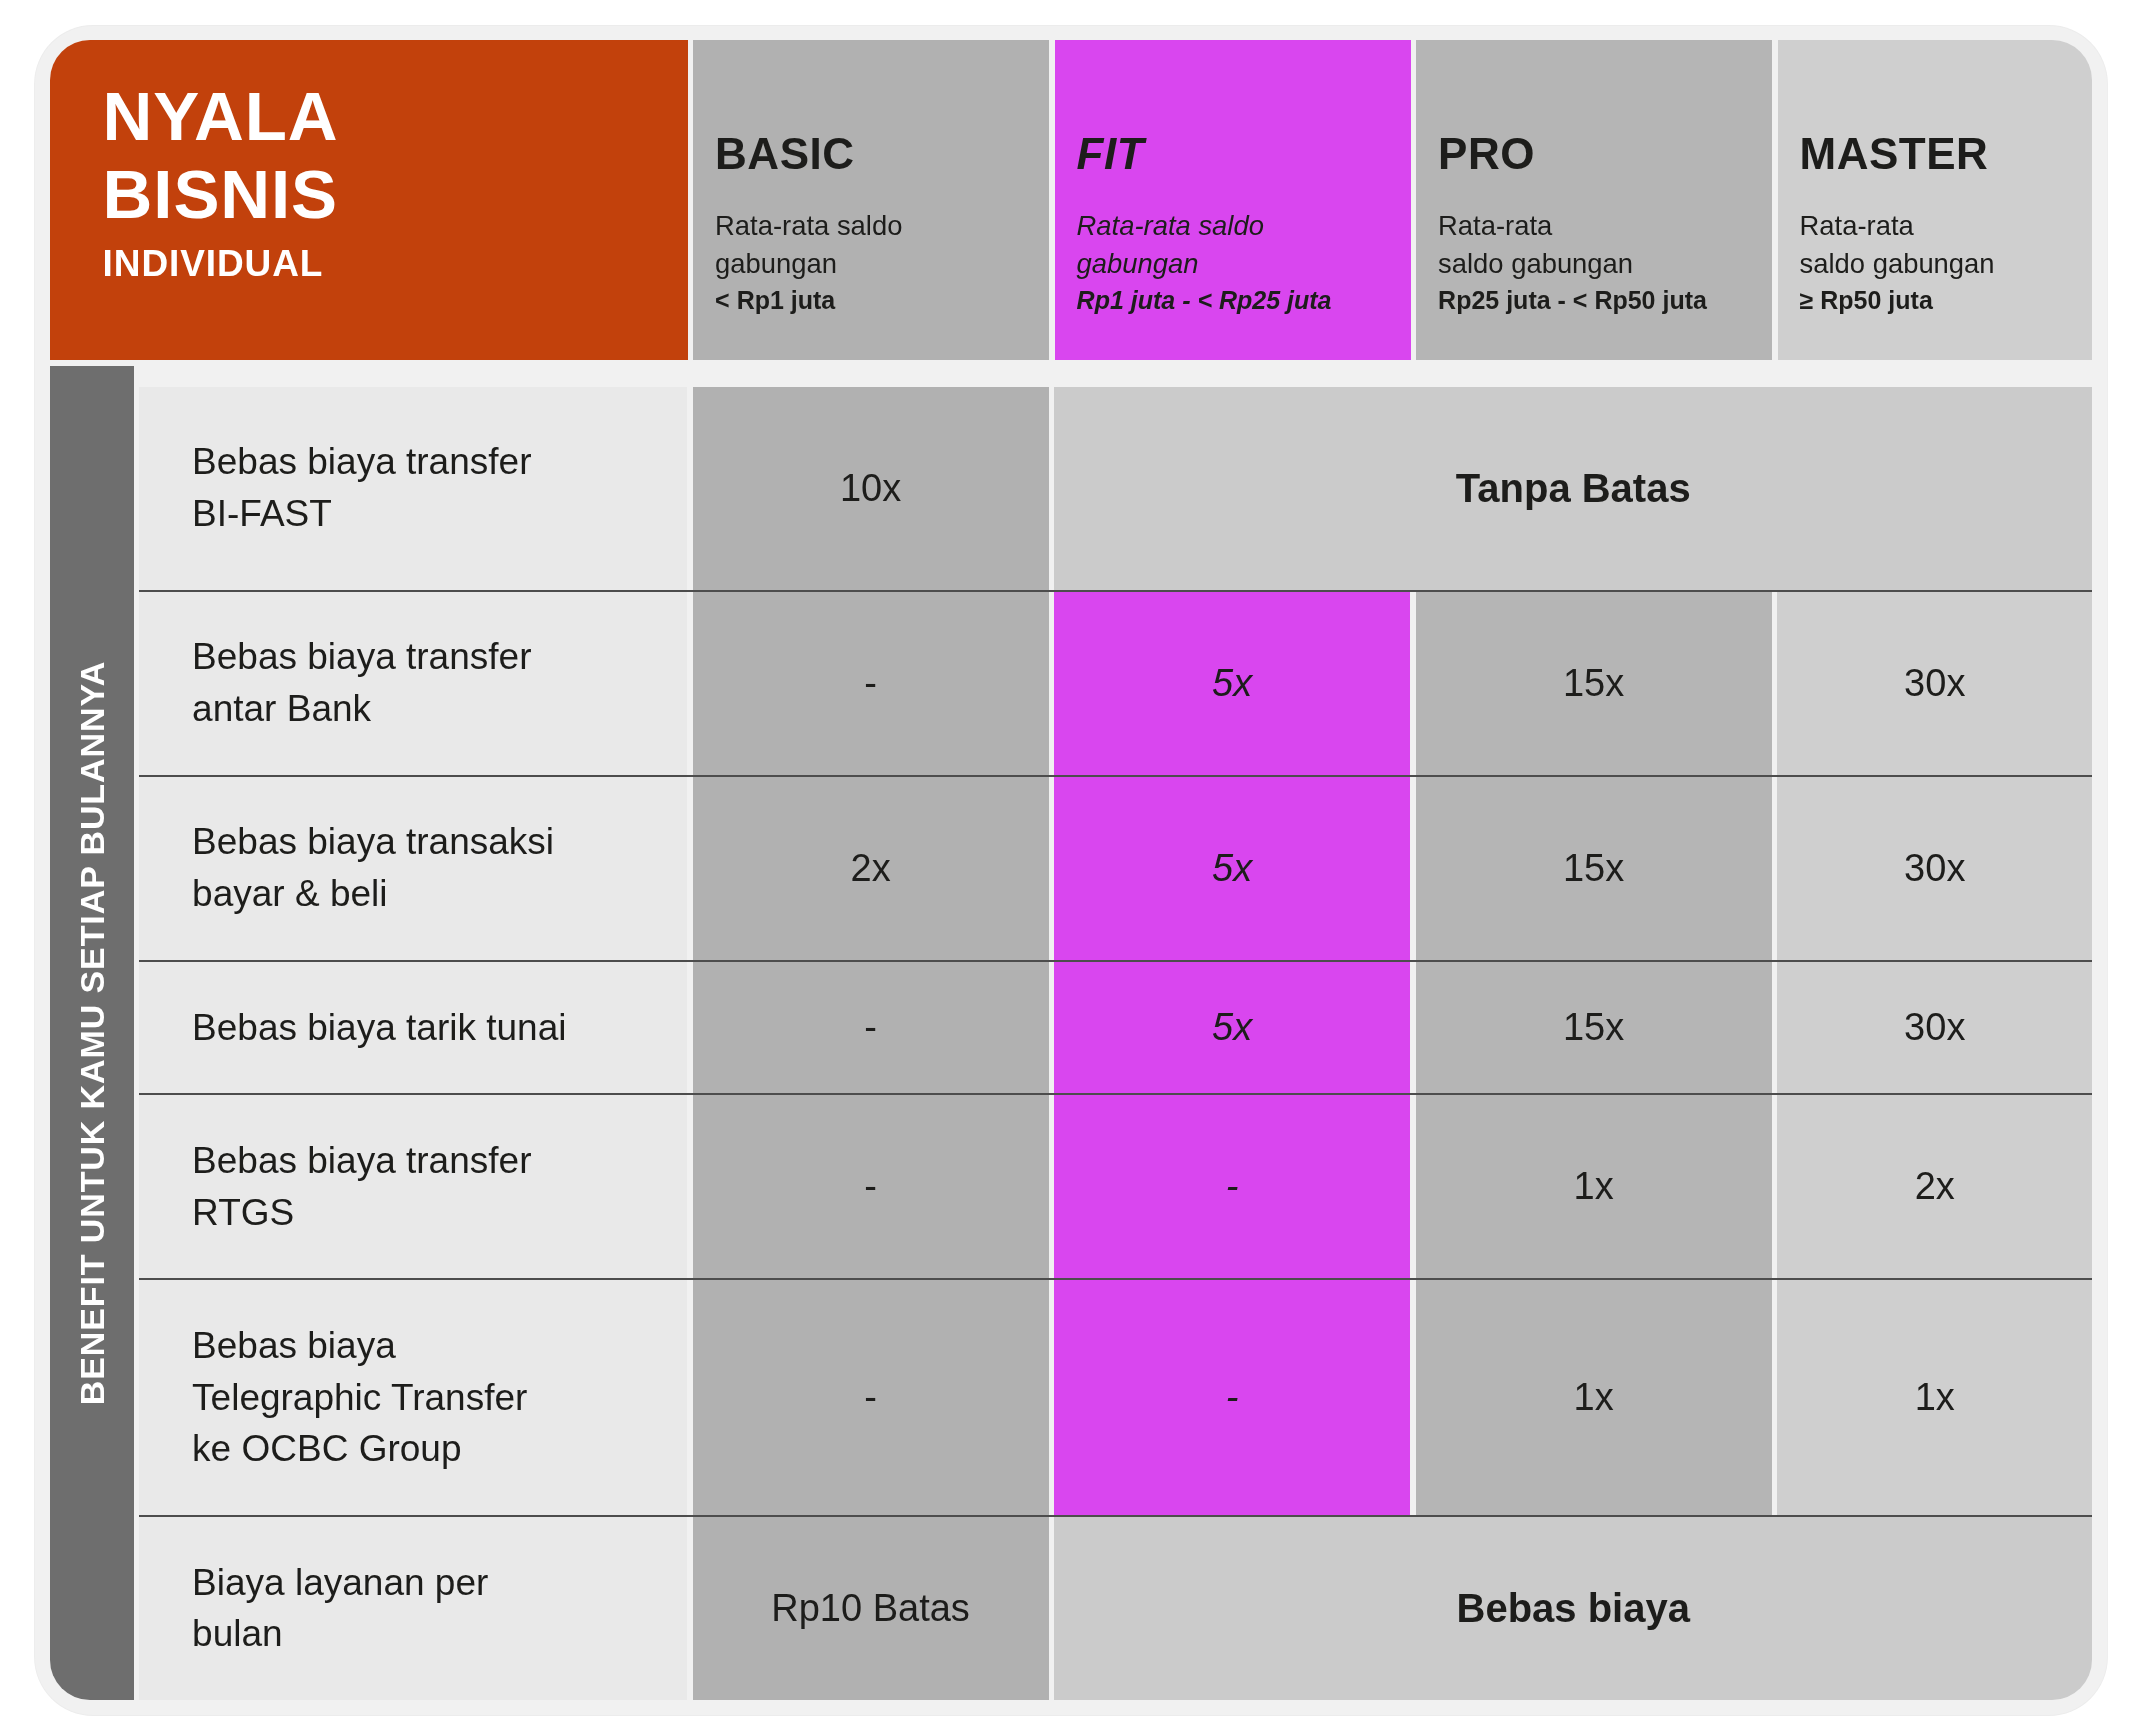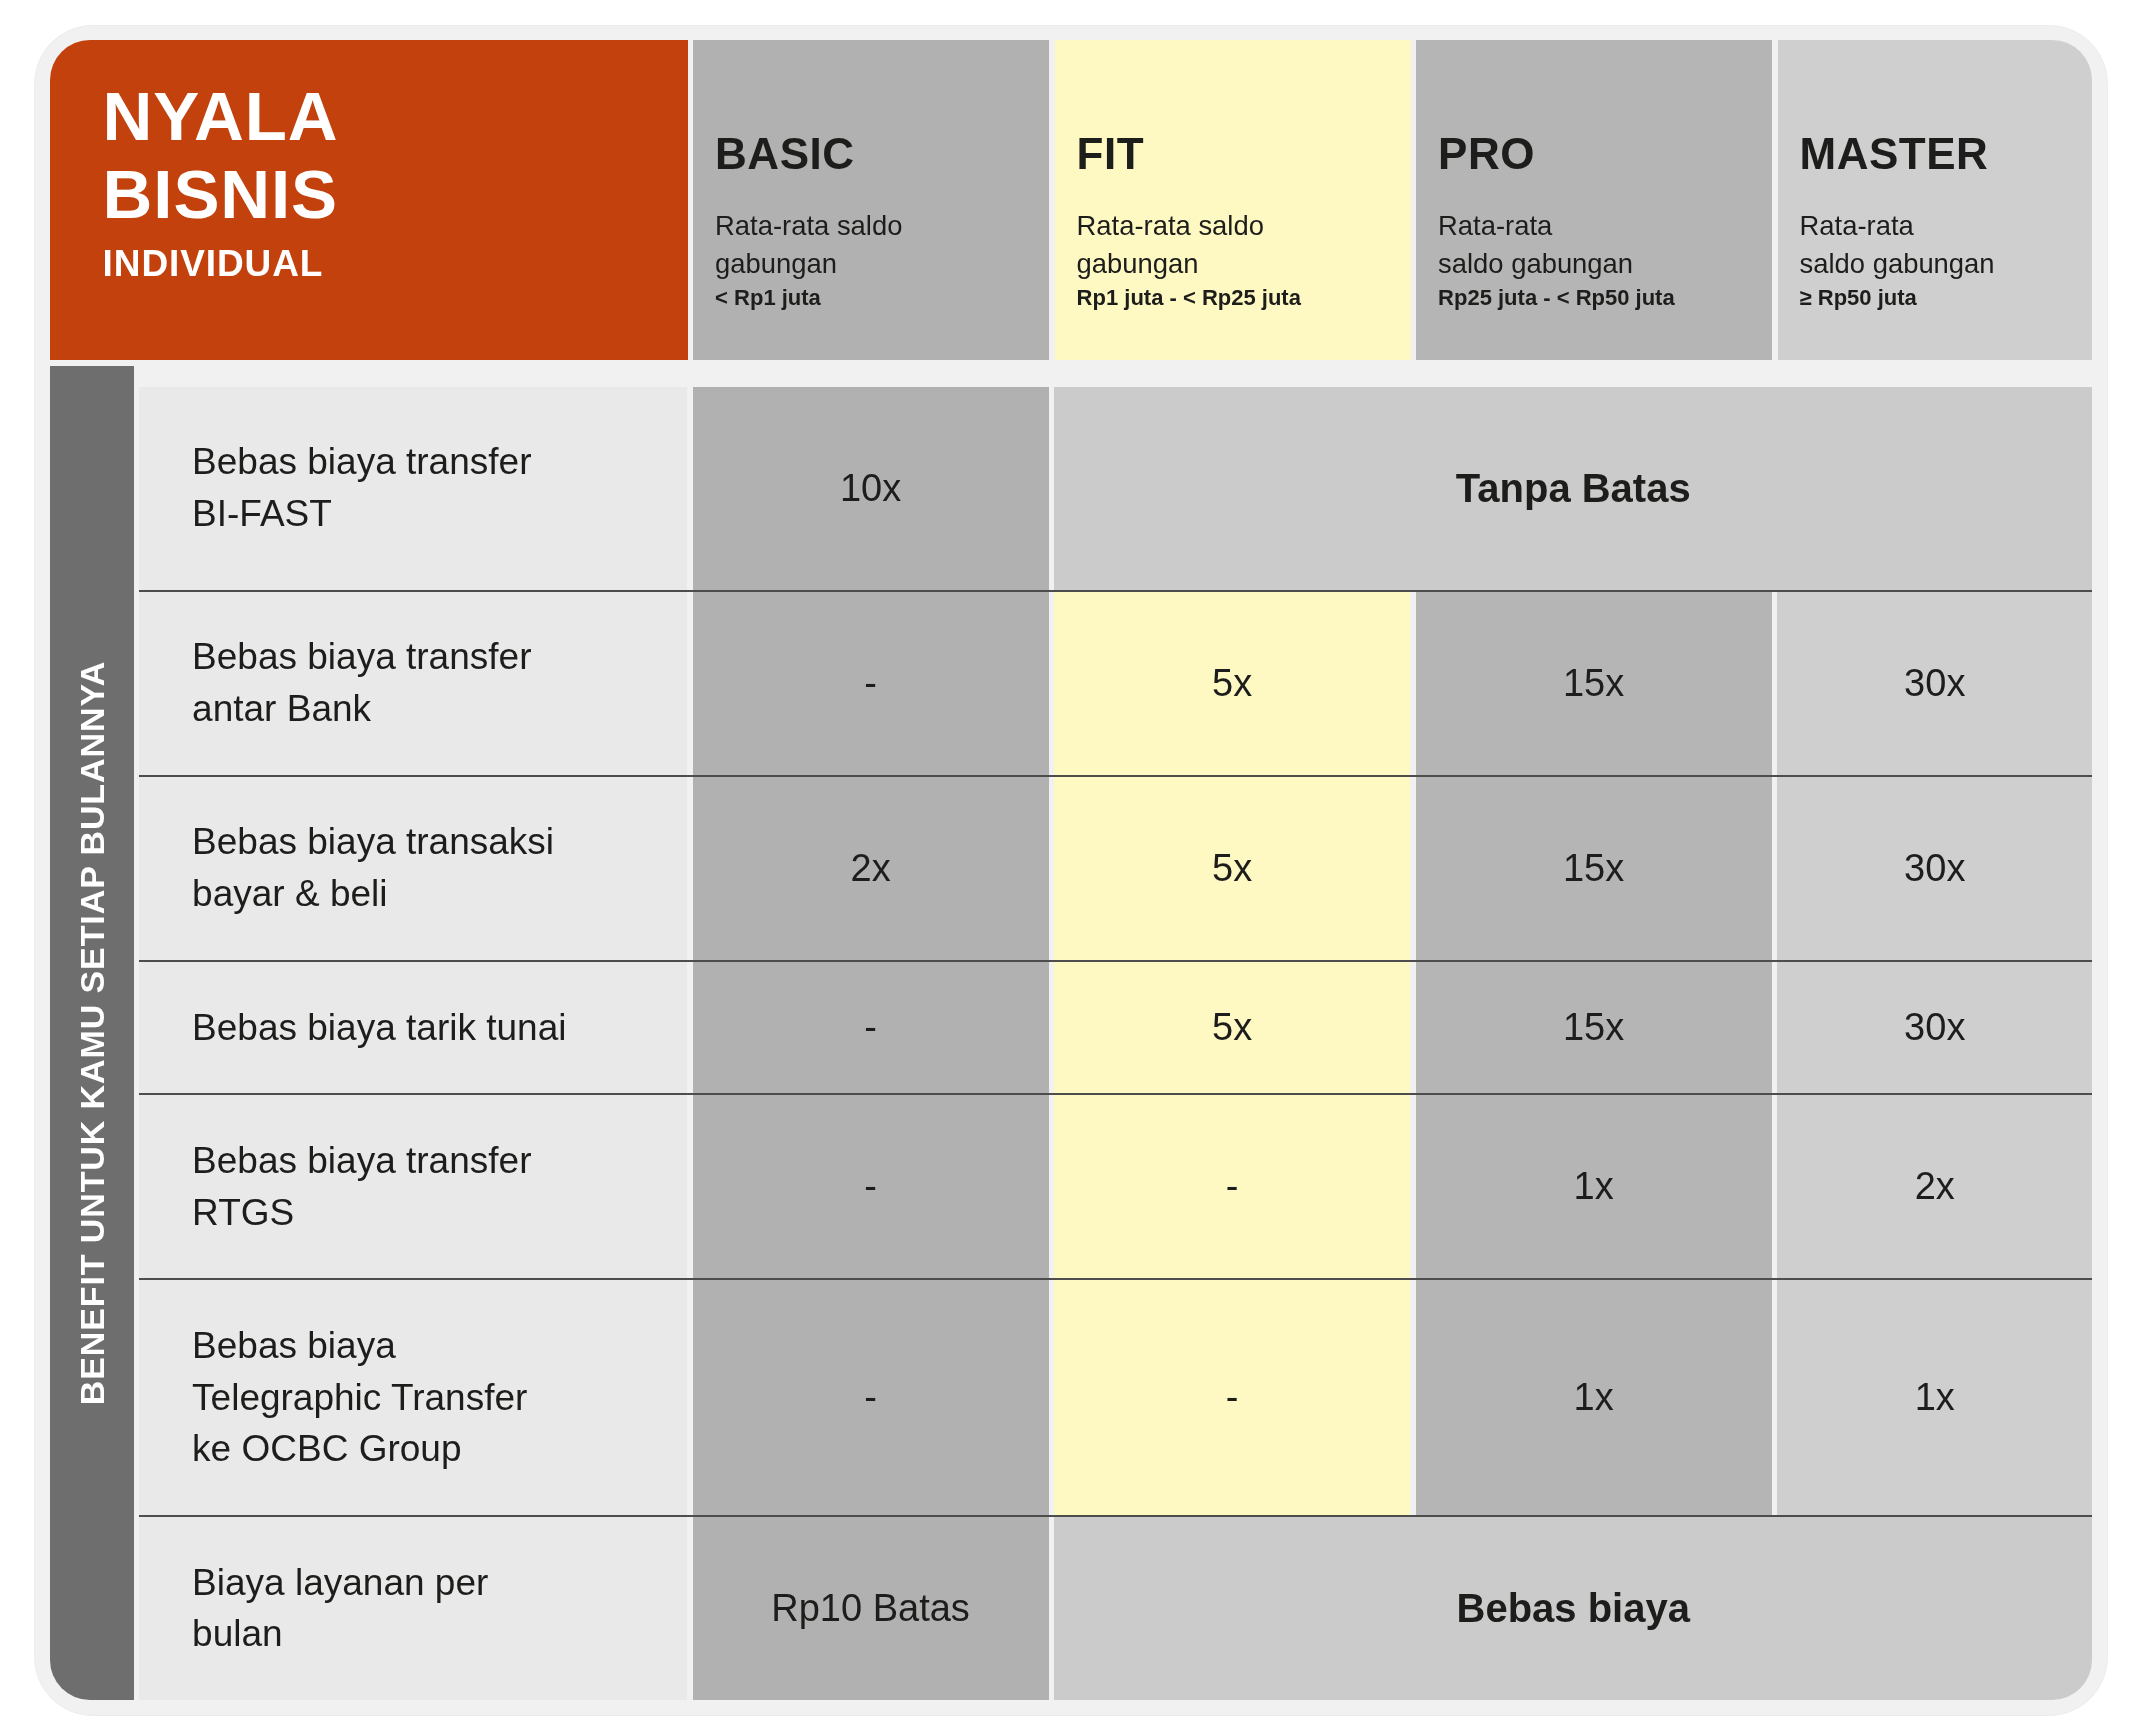--- a/index.html
+++ b/index.html
@@ -47,24 +47,24 @@
   }
   .col-head{
     flex:0 0 356px;
     margin-left:5.5px;
     box-sizing:border-box;
     padding:53px 18.3px 0 22px;
   }
   .col-head.c-master{flex:1 1 auto;border-top-right-radius:40px;}
   .tier-name{font-size:44px;font-weight:800;letter-spacing:0.5px;margin-top:36px;}
   .tier-desc{font-size:27.4px;font-weight:400;line-height:1.4;margin-top:27.4px;white-space:pre-line;}
-  .tier-threshold{font-size:22px;font-weight:700;line-height:1.4;white-space:pre-line;}
+  .tier-threshold{font-size:25px;font-weight:700;line-height:1.4;white-space:pre-line;}
   
   .c-basic{background:#b1b1b1;}
-  .c-fit{background:#fef9c3;}
+  .c-fit{background:#d946ef;font-style:italic;}
   .c-pro{background:#b5b5b5;}
   .c-master{background:#cfcfcf;}
   .c-merged{background:#cbcbcb;}
   
   .body{
     flex:1 1 auto;
     display:flex;
     min-height:0;
   }
   .sidebar{

